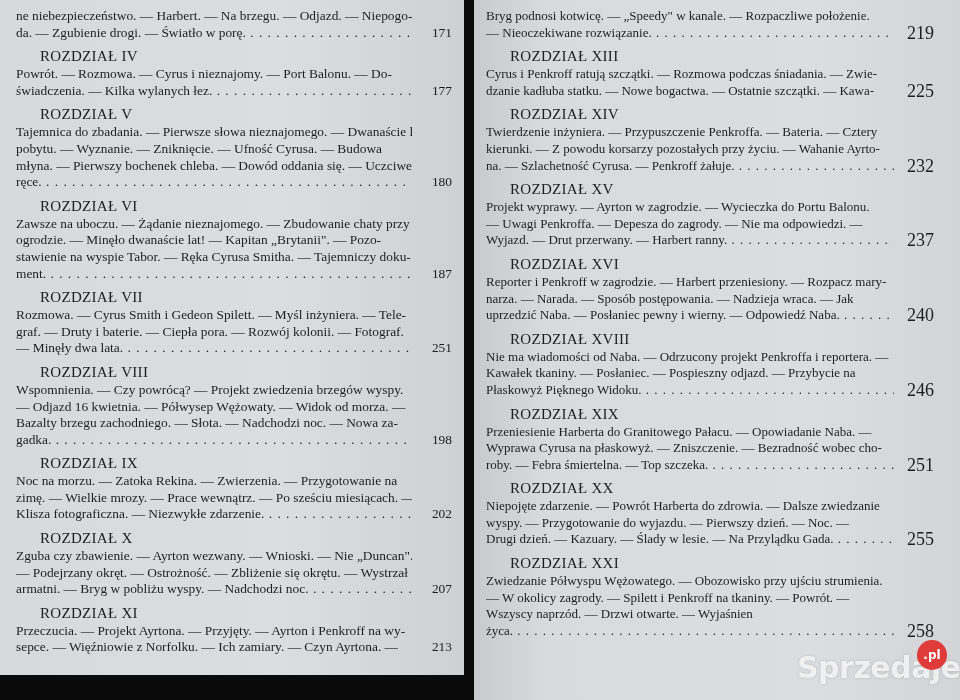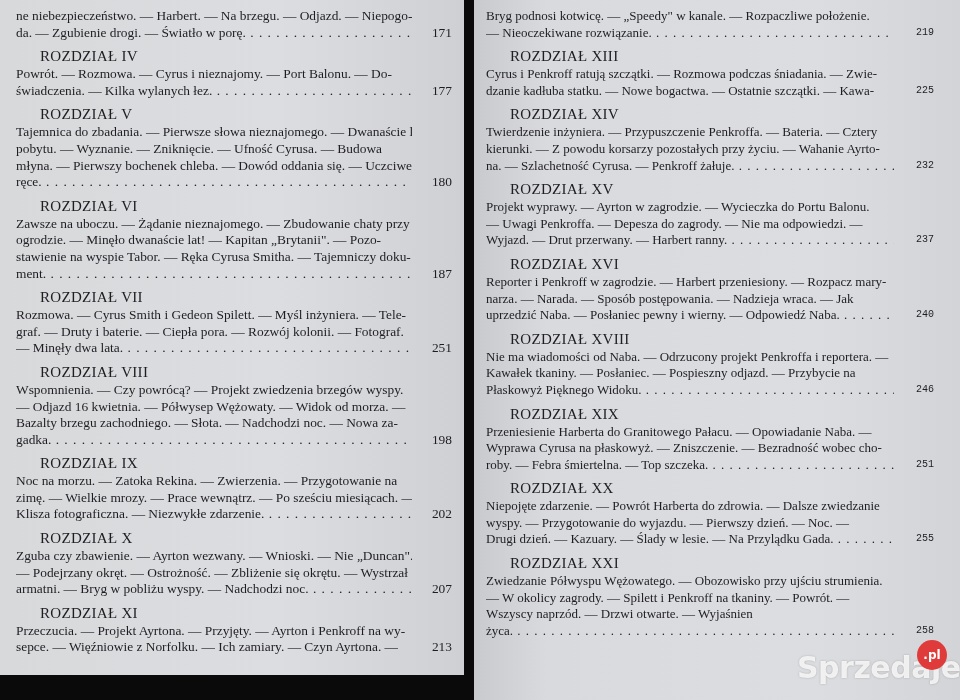--- a/index.html
+++ b/index.html
@@ -30,21 +30,21 @@
   }
   #page-right .entry-text { width:408px; font-size:13px; }
   .entry-text .line { display:block; white-space:nowrap; overflow:hidden; }
   .entry-text .line.last::after {
     content:" . . . . . . . . . . . . . . . . . . . . . . . . . . . . . . . . . . . . . . . . . . . . . . . . . . . . .";
     letter-spacing:1px;
   }
   .page-num {
     flex:0 0 auto; width:40px; text-align:right; font-size:13.4px; line-height:16.6px;
   }
-  #page-right .page-num { font-size:10px;font-family:Liberation Mono, monospace; }
+  #page-right .page-num { font-size:18px; }
   .watermark {
     position:absolute; left:905px; top:646px; width:120px; height:40px;
   }
   .wm-text {
     position:absolute; left:-108px; top:4px; font-family:"DejaVu Sans", sans-serif;
     font-weight:bold; font-size:30px; color:rgba(255,255,255,0.82); letter-spacing:-0.5px;
     text-shadow:0 0 2px rgba(120,120,120,0.5);
     white-space:nowrap;
   }
   .wm-badge {

